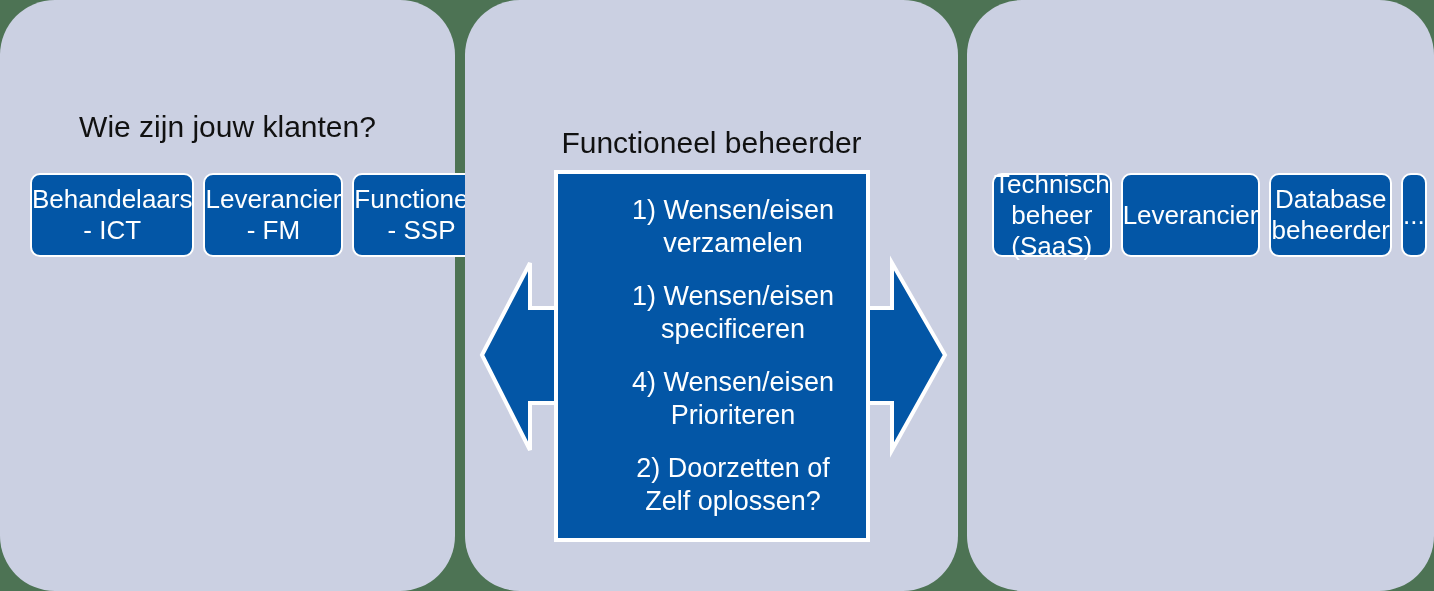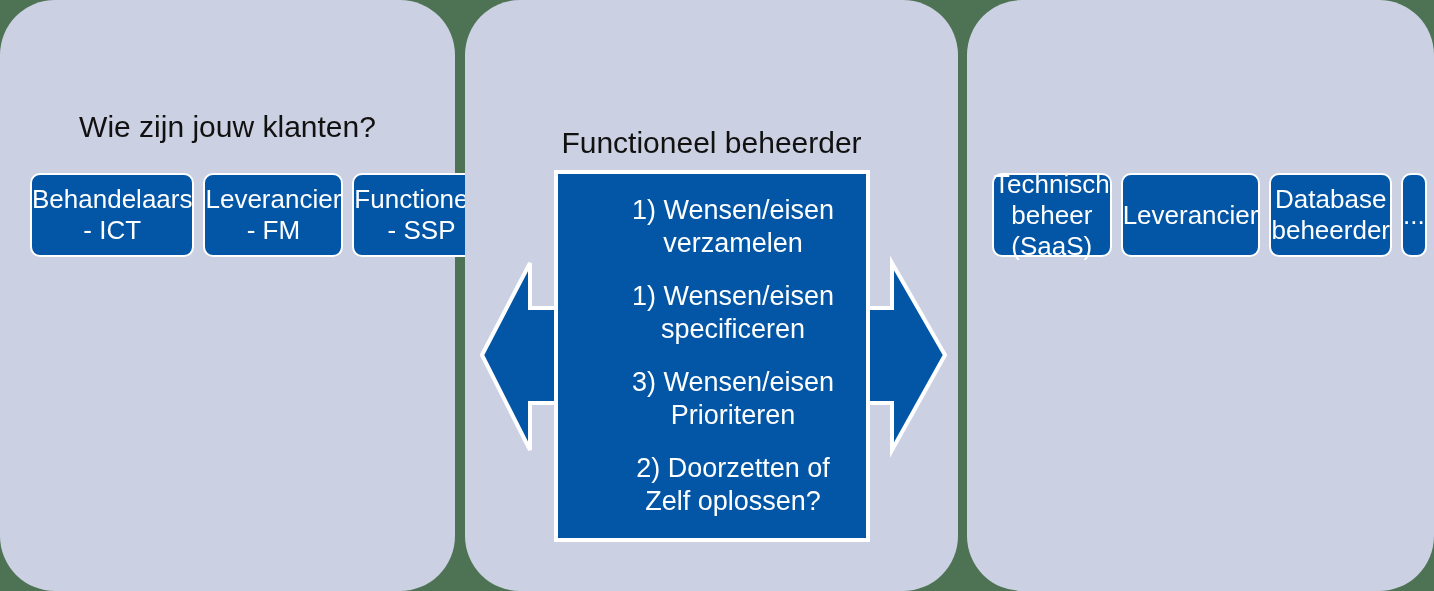--- a/index.html
+++ b/index.html
@@ -96,21 +96,21 @@
     <svg class="arrow-svg" viewBox="0 0 493 591" aria-hidden="true">
       <polygon class="shape-blue" points="17,355 65,263 65,308 105,308 105,403 65,403 65,450"></polygon>
       <polygon class="shape-blue" points="480,355 427,263 427,308 387,308 387,403 427,403 427,450"></polygon>
       <rect class="shape-blue" x="91" y="172" width="312" height="368"></rect>
     </svg>
     <div class="process-steps">
       <div class="process-step">1) Wensen/eisen
 verzamelen</div>
       <div class="process-step">1) Wensen/eisen
 specificeren</div>
-      <div class="process-step">3) Wensen/eisen
+      <div class="process-step">4) Wensen/eisen
 Prioriteren</div>
       <div class="process-step">2) Doorzetten of
 Zelf oplossen?</div>
     </div>
   </div>
 
   <div class="panel right">
     <div class="box-stack">
       <div class="box">Technisch beheer (SaaS)</div>
       <div class="box">Leverancier</div>

